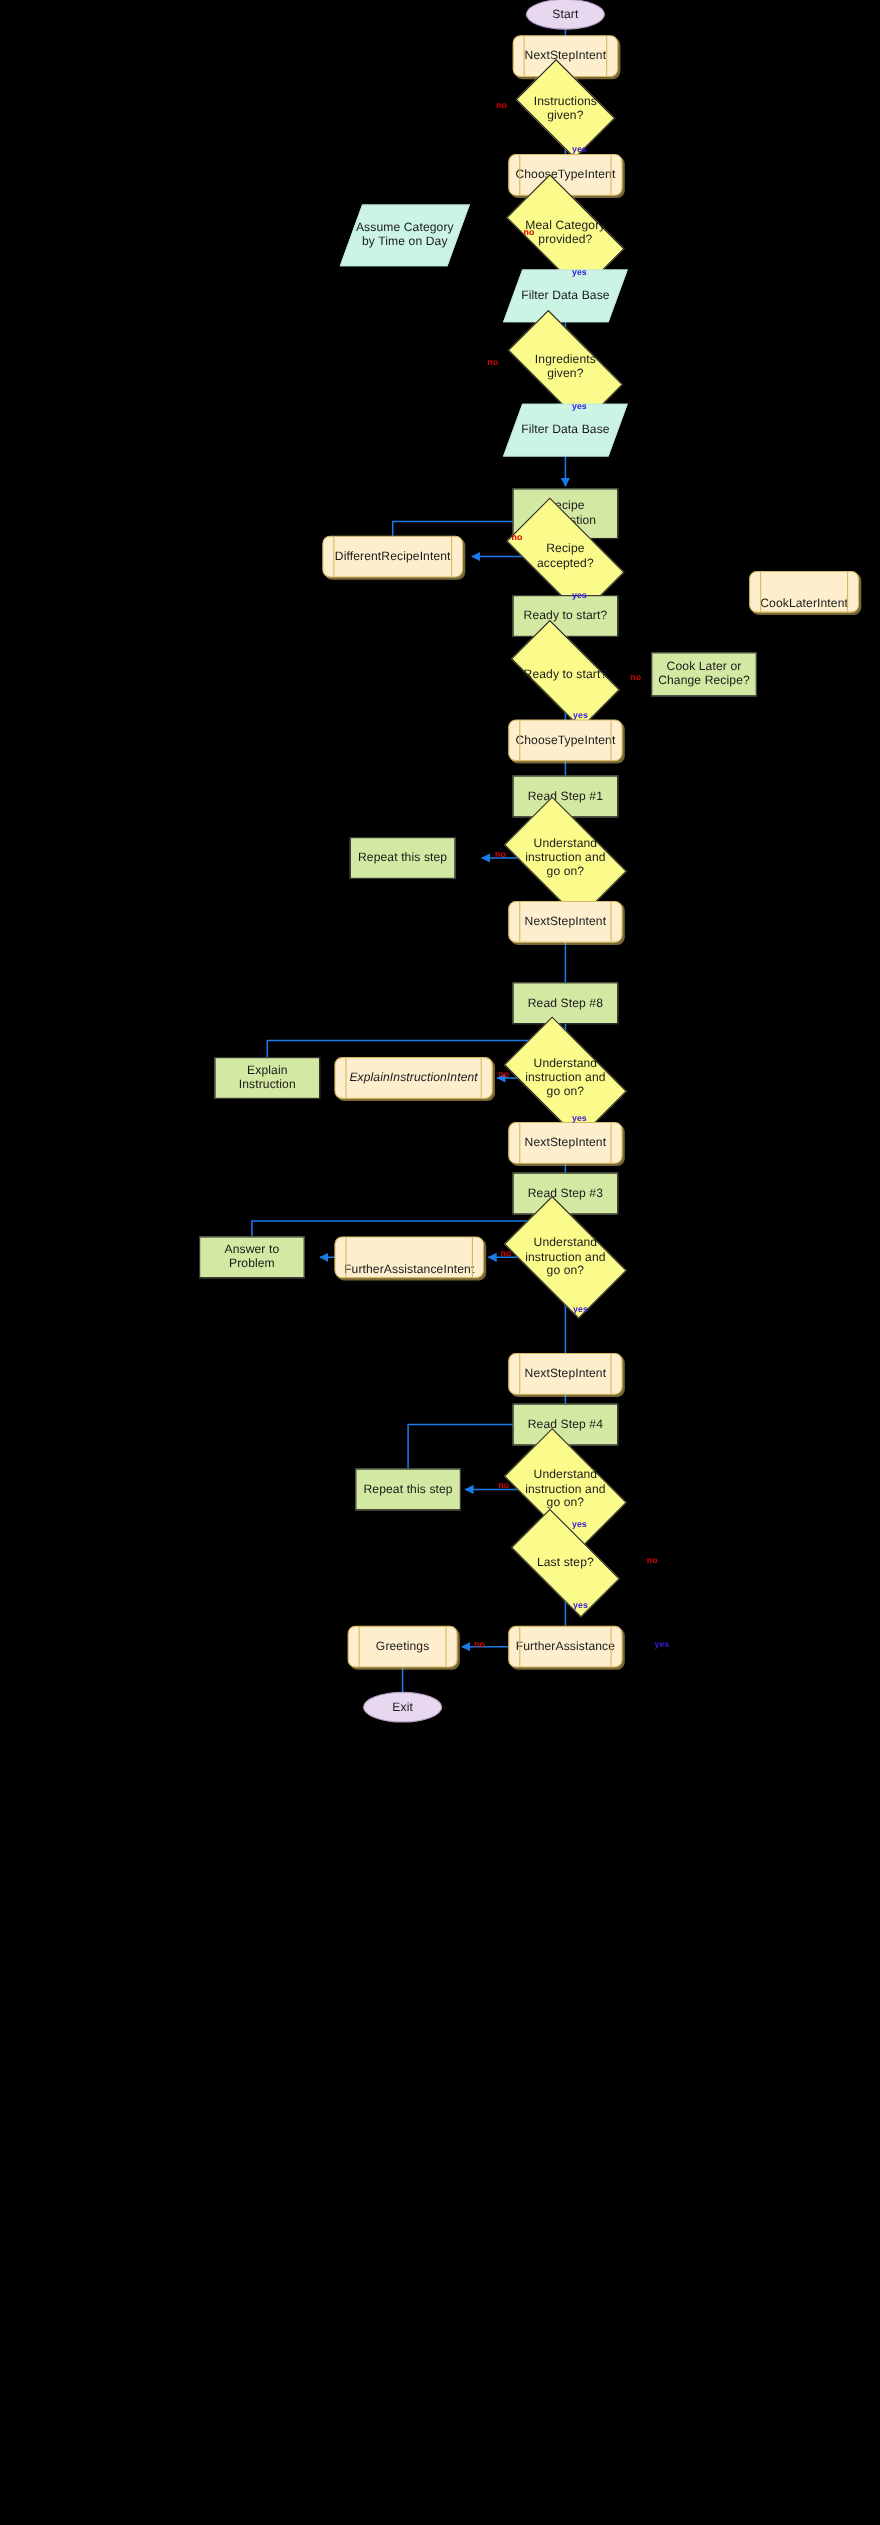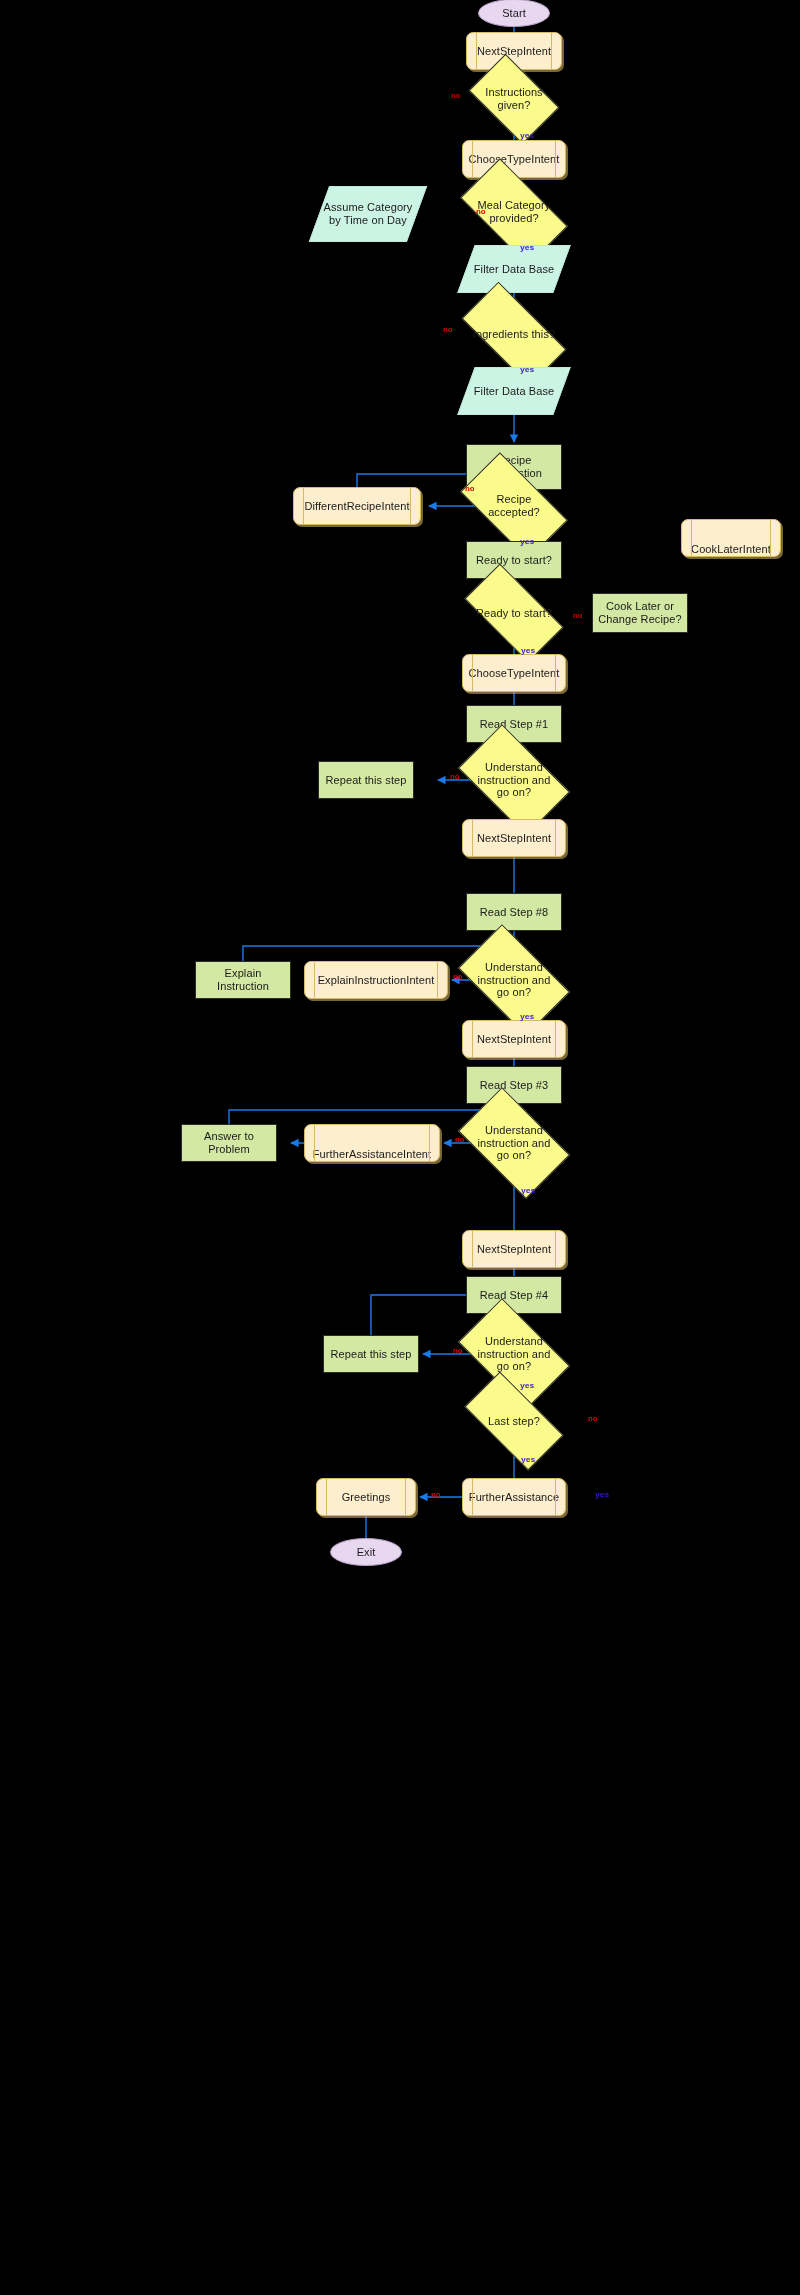--- a/index.html
+++ b/index.html
@@ -50,21 +50,21 @@
     background:transparent;border:none;
   }
   .n-data .pwrap{
     position:absolute;left:0;top:0;width:100%;height:100%;
     background:#ccf4e5;border:1px solid #bde8da;
     transform:skewX(-20deg);
     box-sizing:border-box;
   }
   .n-data span{position:relative;z-index:2;}
 
-  .elabel{position:absolute;font-size:8px;font-weight:bold;white-space:nowrap;font-family:Liberation Mono, monospace;}
+  .elabel{position:absolute;font-size:8px;font-weight:bold;white-space:nowrap;}
   .elabel.no{color:#d40000;}
   .elabel.yes{color:#3a18d8;}
 </style>
 </head>
 <body>
 
 <div id="canvas">
   <svg class="edges" viewBox="0 0 800 2295">
     <defs>
       <marker id="ah" markerWidth="8" markerHeight="8" refX="5.4" refY="3" orient="auto">
@@ -136,21 +136,21 @@
       <div class="node n-data" style="left: 319px; top: 186px; width: 98px; height: 56px;">
         <div class="pwrap"></div>
         <span>Assume Category<br>by Time on Day</span>
       </div>
       <div class="node n-data" style="left: 466px; top: 245px; width: 96px; height: 48px;">
         <div class="pwrap"></div>
         <span>Filter Data Base</span>
       </div>
       <div class="node n-decision" style="left: 466px; top: 308px; width: 96px; height: 52px;">
         <div class="dwrap"></div>
-        <span>Ingredients this?</span>
+        <span>Ingredients given?</span>
       </div>
       <div class="node n-data" style="left: 466px; top: 367px; width: 96px; height: 48px;">
         <div class="pwrap"></div>
         <span>Filter Data Base</span>
       </div>
       <div class="node n-process" style="left: 466px; top: 420px; width: 96px; height: 46px; margin-top: 24px;">
         <span>Recipe Suggestion</span>
       </div>
       <div class="node n-decision" style="left: 466px; top: 478px; width: 96px; height: 56px;">
         <div class="dwrap"></div>
@@ -188,21 +188,21 @@
       <div class="node n-intent" style="left: 462px; top: 819px; width: 104px; height: 38px;">
         <span>NextStepIntent</span>
       </div>
       <div class="node n-process" style="left: 466px; top: 893px; width: 96px; height: 38px;">
         <span>Read Step #8</span>
       </div>
       <div class="node n-decision" style="left: 466px; top: 949px; width: 96px; height: 62px;">
         <div class="dwrap"></div>
         <span>Understand<br>instruction and<br>go on?</span>
       </div>
-      <div class="node n-intent" style="left: 304px; top: 961px; width: 144px; height: 38px;">
+      <div class="node n-intent" style="left: 304px; top: 961px; width: 144px; height: 38px; font-style: italic;">
         <span>ExplainInstructionIntent</span>
       </div>
       <div class="node n-process" style="left: 195px; top: 961px; width: 96px; height: 38px;">
         <span>Explain Instruction</span>
       </div>
       <div class="node n-intent" style="left: 462px; top: 1020px; width: 104px; height: 38px;">
         <span>NextStepIntent</span>
       </div>
       <div class="node n-process" style="left: 466px; top: 1066px; width: 96px; height: 38px;">
         <span>Read Step #3</span>

